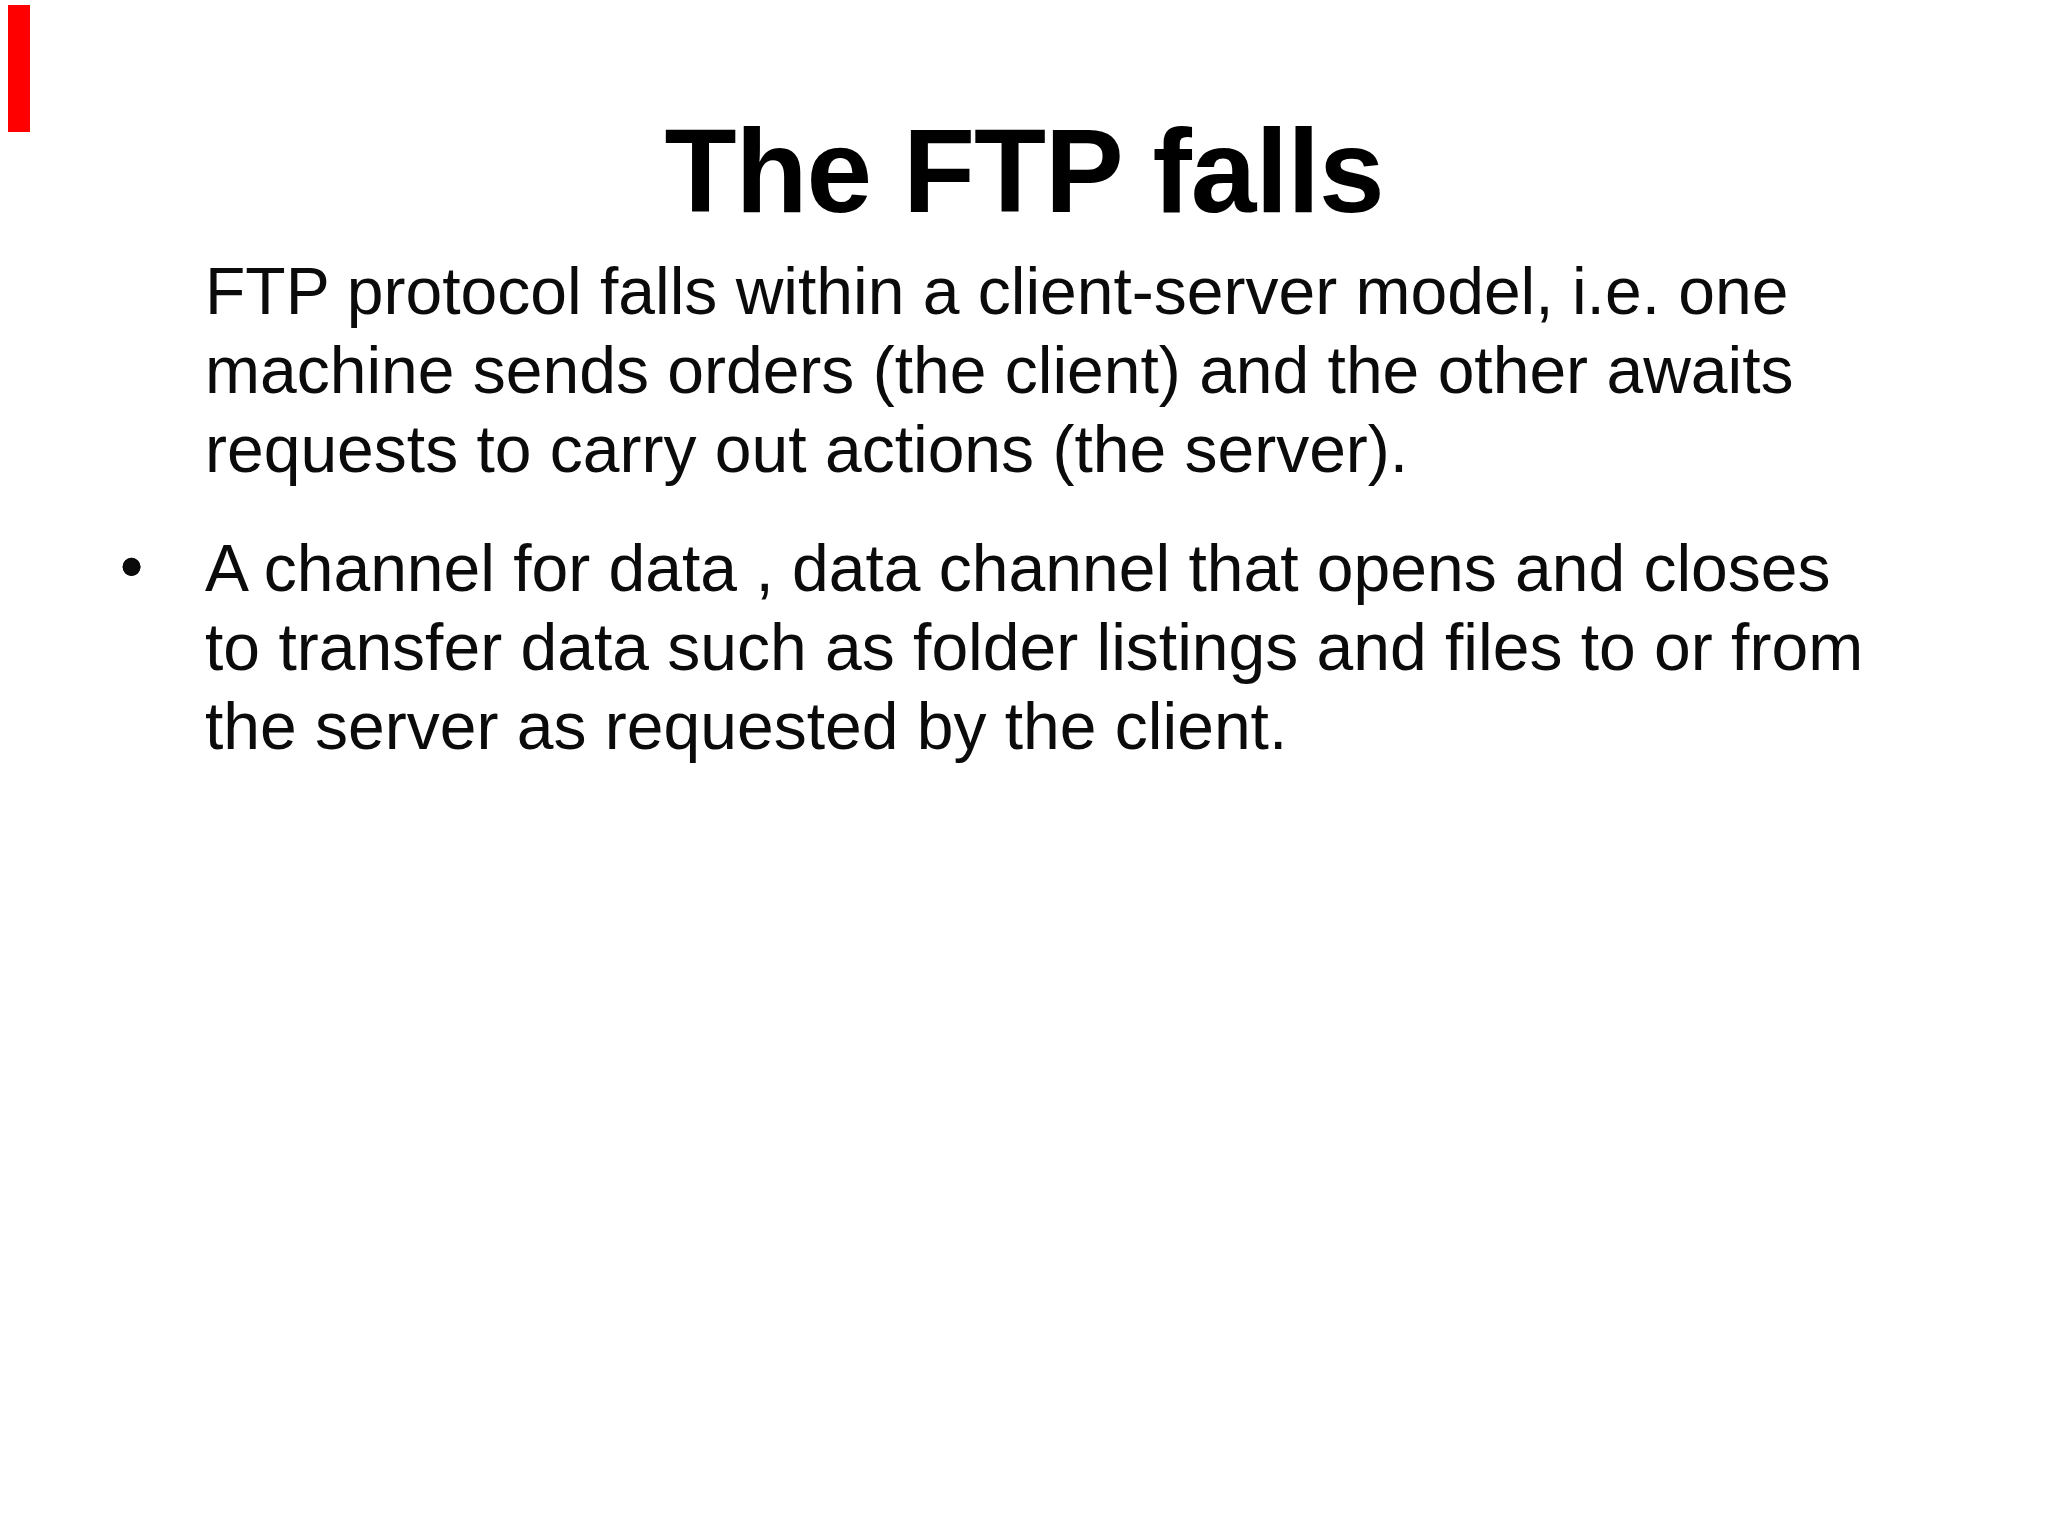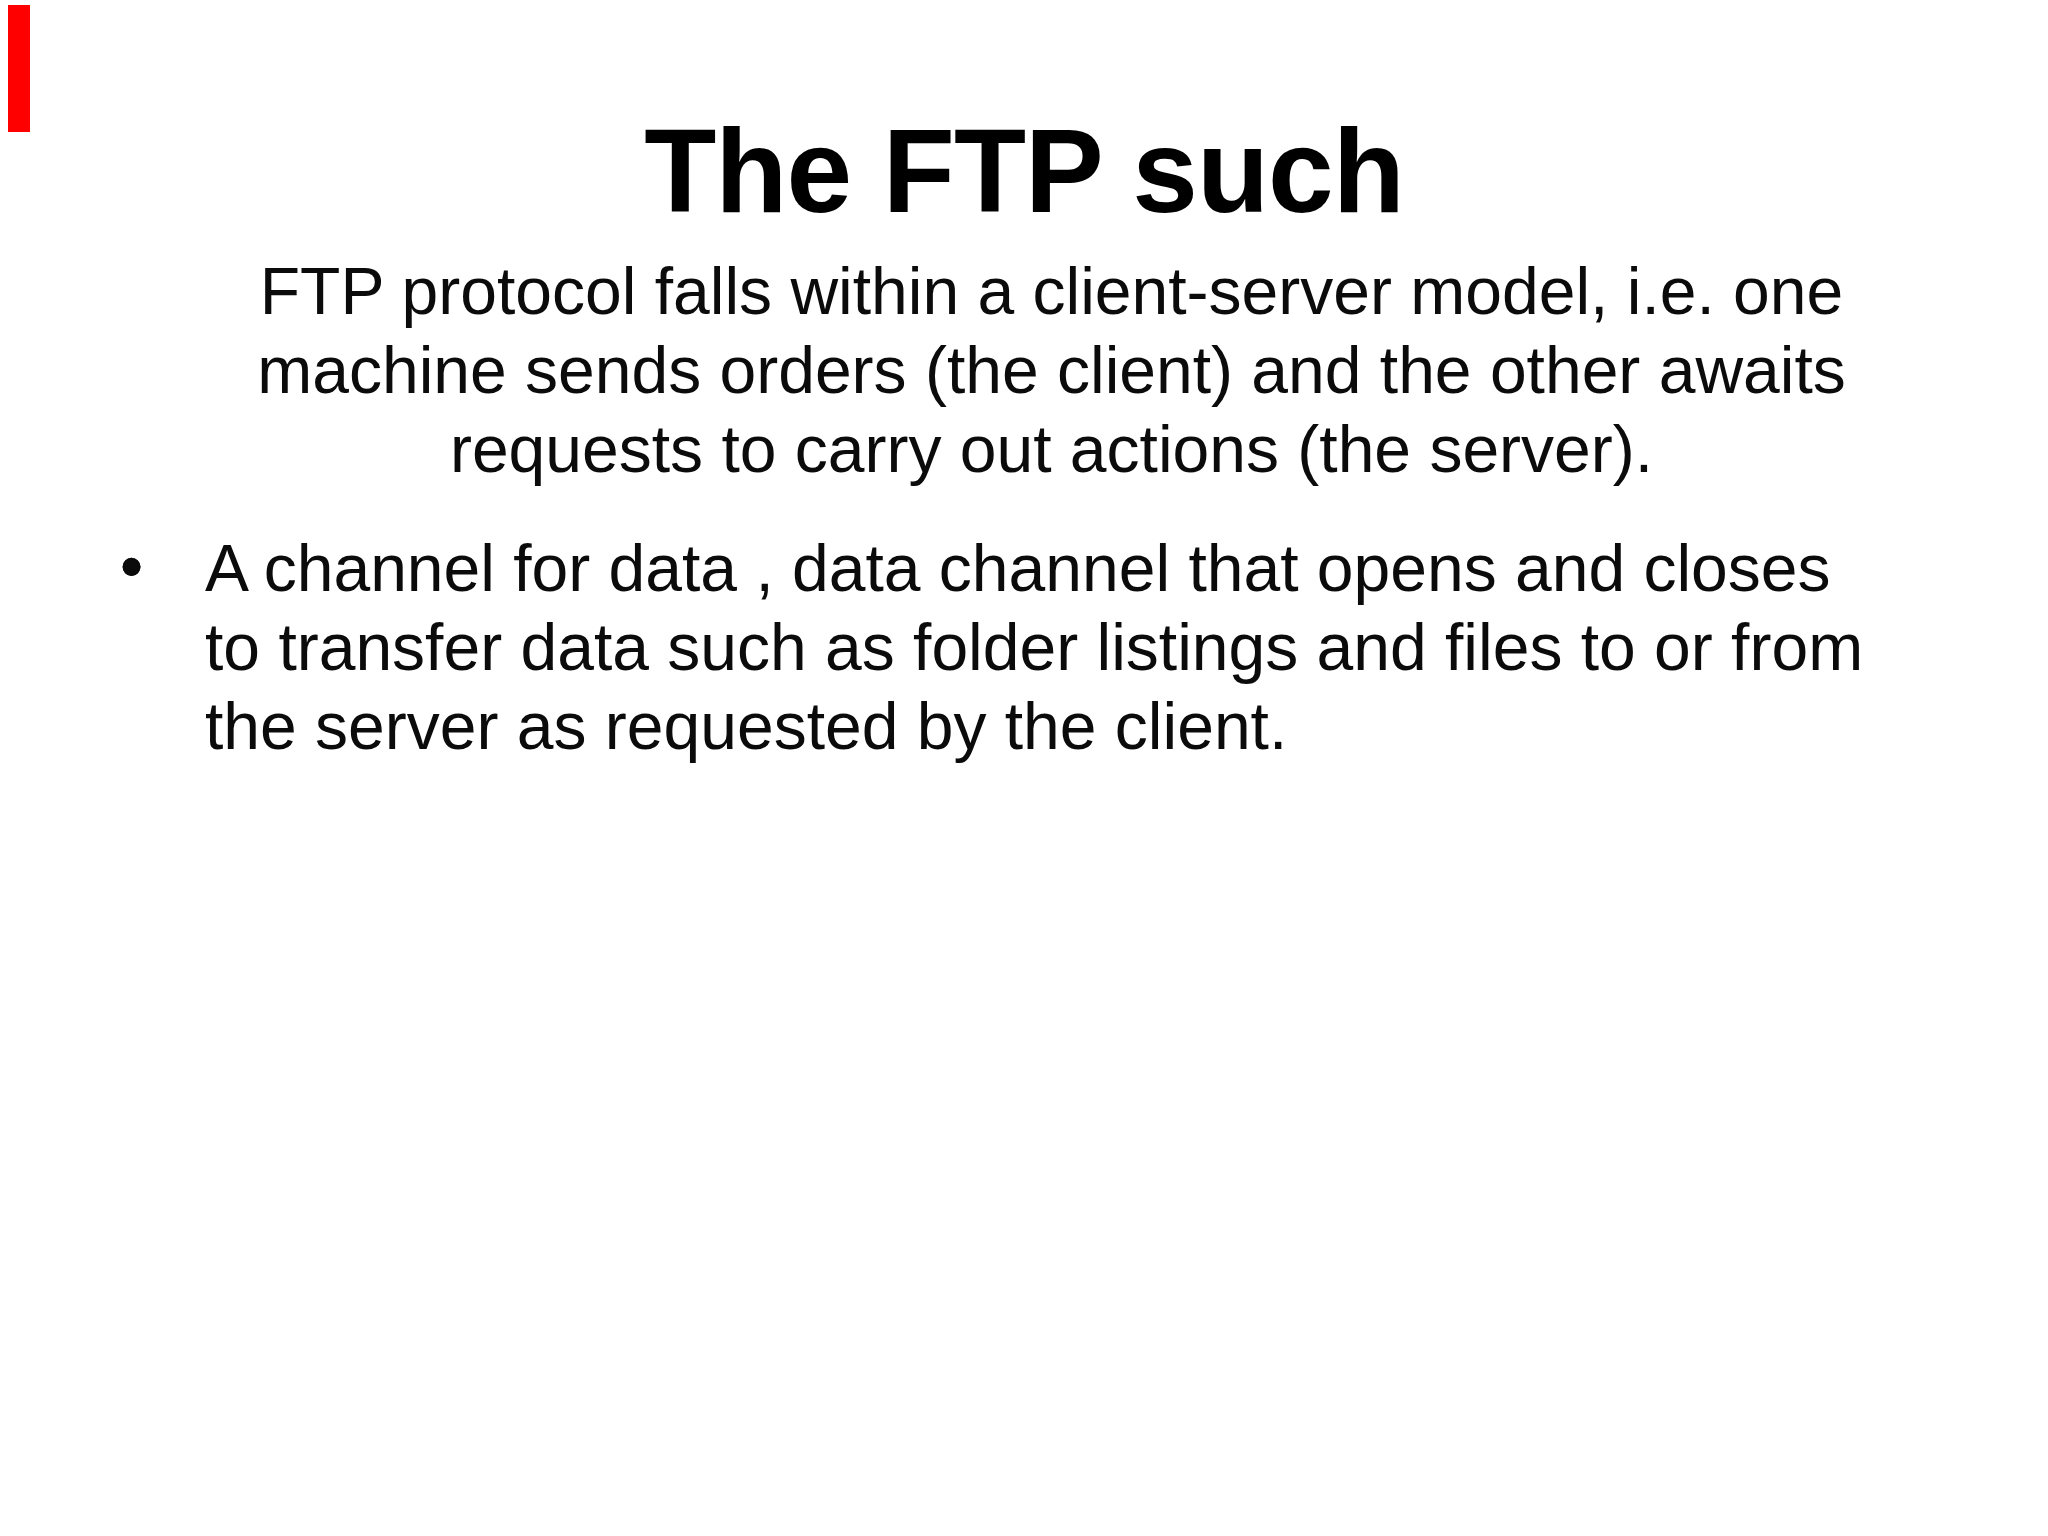--- a/index.html
+++ b/index.html
@@ -35,21 +35,20 @@
   }
   .content {
     margin-left: 205px;
     margin-right: 150px;
     font-size: 66px;
     line-height: 79px;
     color: #0b0b0b;
   }
   .content p {
     margin: 0 0 38px 0;
-    text-align: center;
   }
   .bullet-list {
     list-style: none;
     margin: 0;
     padding: 0;
   }
   .bullet-list li {
     position: relative;
     margin: 0 0 40px 0;
   }
@@ -61,21 +60,21 @@
     color: #0b0b0b;
   }
 </style>
 </head>
 <body>
 
 <div class="slide">
 
   <div class="accent-bar"></div>
 
-  <h1 class="slide-title">The FTP such</h1>
+  <h1 class="slide-title">The FTP falls</h1>
 
   <div class="content">
 
     <p>FTP protocol falls within a client-server model, i.e. one machine sends orders (the client) and the other awaits requests to carry out actions (the server).</p>
 
 
     <ul class="bullet-list">
       <li>
         <span class="bullet-marker">•</span>
       </li>

